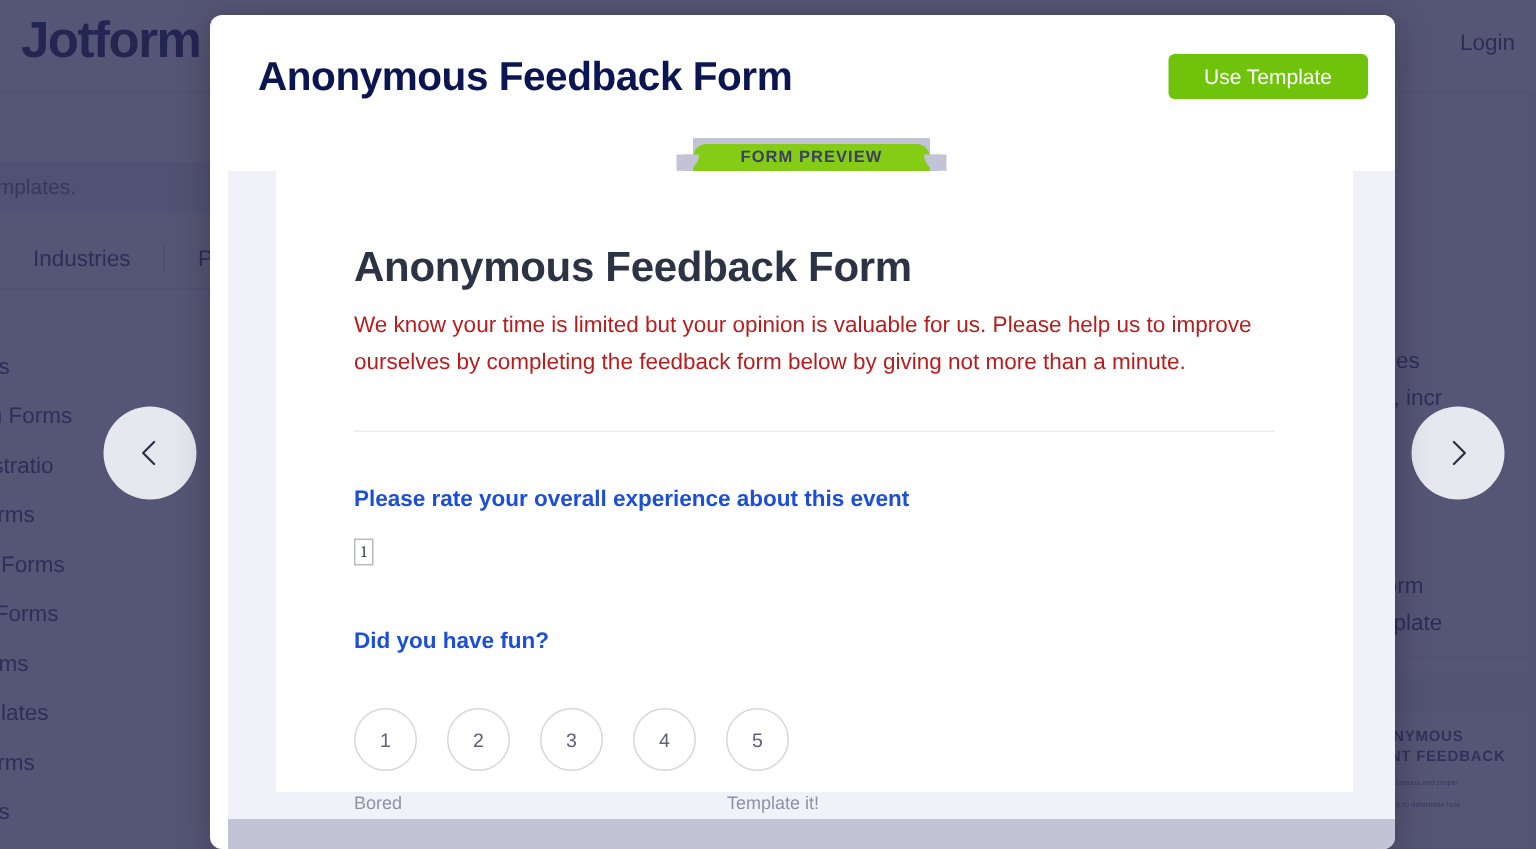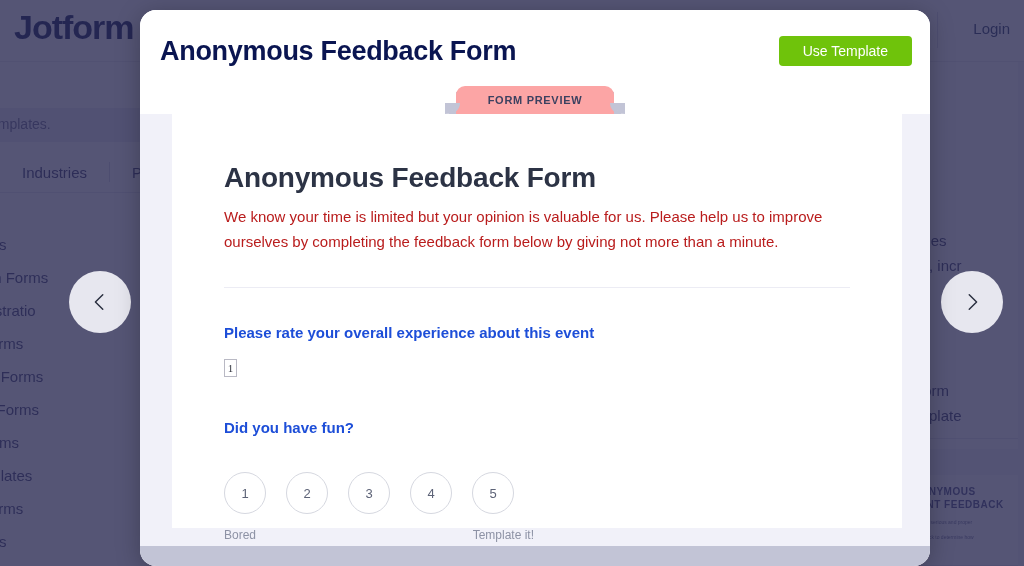--- a/index.html
+++ b/index.html
@@ -104,24 +104,24 @@
   }
   .nav-prev { left:69px; top:271px; }
   .nav-next { right:21px; top:271px; }
   .nav-arrow svg { display:block; }
 
   
   #modal {
     position:absolute;
     left:140px; top:10px; width:790px; height:556px;
     background:#ffffff;
-    border-radius:16px;
+    border-radius:8px;
     box-shadow:0 4px 24px rgba(0,0,0,0.25);
     overflow:hidden;
-    display:flex; flex-direction:column;
+    display:flex; flex-direction:column;padding-left:12px;
   }
   .modal-head {
     height:82px; flex:0 0 82px;
     background:#ffffff;
     display:flex; align-items:center; justify-content:space-between;
     padding:0 18px 0 20px;
   }
   .modal-title {
     font-size:27px; font-weight:bold; color:#0a1551;
     letter-spacing:-0.3px;
@@ -135,22 +135,22 @@
     display:flex; align-items:center; justify-content:center;
   }
 
   
   .preview-strip {
     position:relative; height:22px; flex:0 0 22px;
     background:#c2c4d6;
   }
   .preview-tab {
     position:absolute; left:50%; transform:translateX(-50%);
-    bottom:0; width:158px; height:28px;
-    background:#fca5a5;
+    bottom:0; width:158px; height:18px;
+    background:#84cc16;
     display:flex; align-items:center; justify-content:center;
     font-size:11px; font-weight:bold; letter-spacing:.7px;
     color:#3c4160;
     border-top-left-radius:9px; border-top-right-radius:9px;
   }
   .preview-tab::before, .preview-tab::after {
     content:""; position:absolute; bottom:0;
     width:11px; height:11px; background:#c2c4d6;
   }
   .preview-tab::before { left:-11px; border-bottom-right-radius:11px; box-shadow:4px 0 0 #c2c4d6; }

